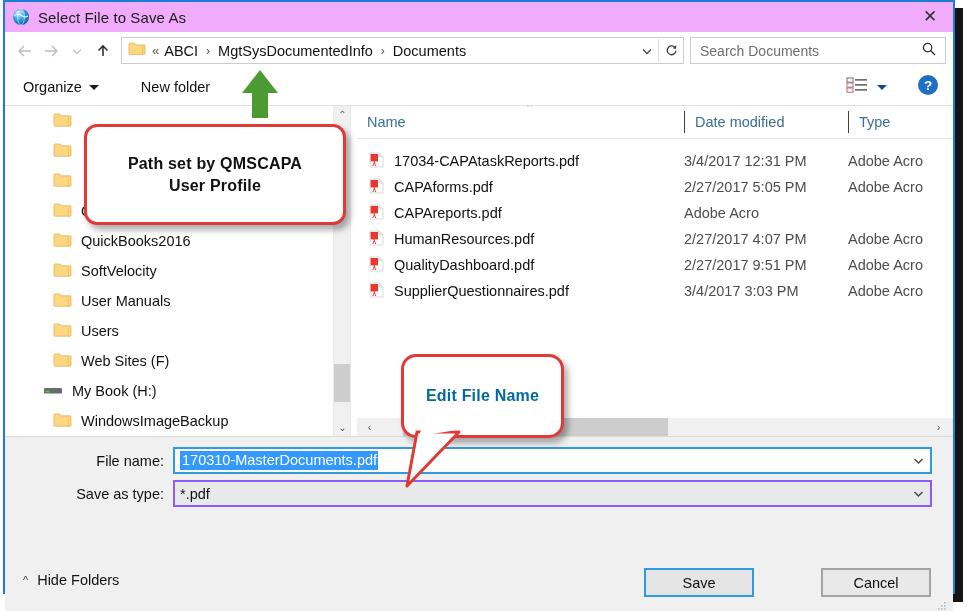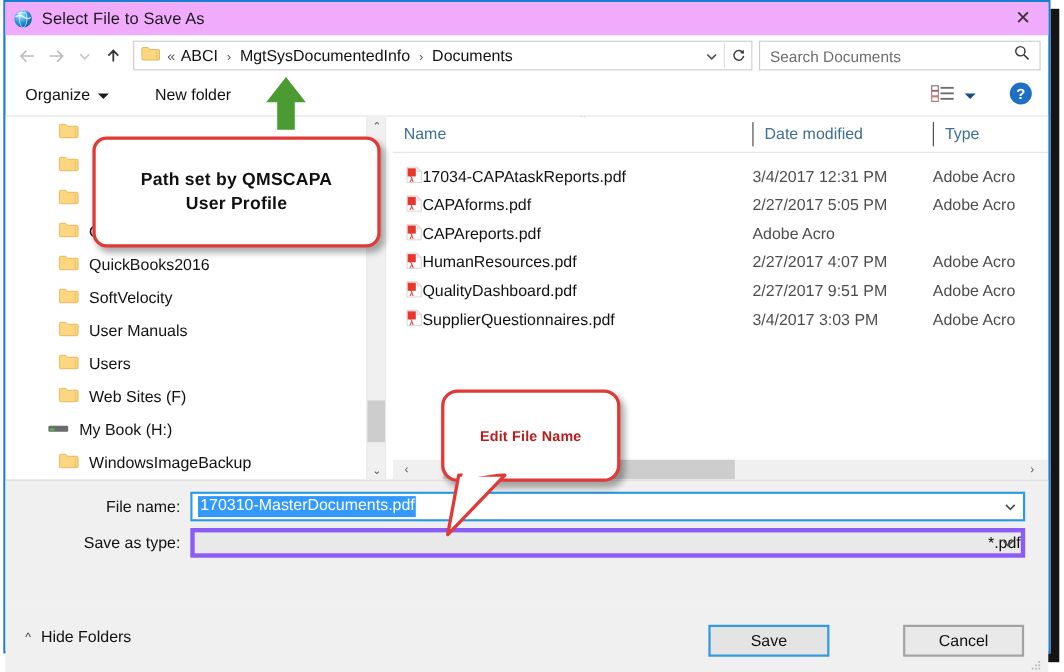--- a/index.html
+++ b/index.html
@@ -262,21 +262,21 @@
     display: flex;
     align-items: center;
     font-size: 14.5px;
   }
   .fr-name {
     width: 327px; flex: 0 0 auto;
     display: flex; align-items: center;
     color: #111;
     overflow: hidden; white-space: nowrap;
   }
-  .fr-name .fname { }
+  .fr-name .fname { margin-left: 10px; }
   .fr-date {
     width: 164px; flex: 0 0 auto;
     color: #4d4d4d;
     white-space: nowrap;
   }
   .fr-type {
     width: 140px; flex: 0 0 auto;
     color: #4d4d4d;
     white-space: nowrap; overflow: hidden;
   }
@@ -329,21 +329,21 @@
   .combo {
     flex: 1 1 auto;
     margin-right: 21px;
     height: 27px;
     box-sizing: border-box;
     display: flex;
     align-items: center;
     position: relative;
   }
   #fn-combo { border: 2px solid #2f9bdf; background: #ffffff; }
-  #st-combo { border: 4px solid #8b5cf6; background: #e9e9e9; justify-content: flex-end; }
+  #st-combo { border: 2px solid #8b5cf6; background: #e9e9e9; }
   .combo-text {
     margin-left: 5px;
     font-size: 14.5px;
     color: #111;
   }
   #fn-text {
     background: #3399ff;
     color: #ffffff;
     padding: 1px 1px 2px 2px;
   }
@@ -430,23 +430,23 @@
     background: #ffffff;
     border: 3px solid #e03a36;
     border-radius: 15px;
     display: flex;
     align-items: center;
     justify-content: center;
     box-shadow: 4px 5px 6px rgba(0,0,0,0.32);
     box-sizing: border-box;
   }
   #callout-edit .cline {
-    font-size: 13px;
+    font-size: 16px;
     font-weight: bold;
-    color: #b91c1c;
+    color: #0369a1;
     letter-spacing: .2px;
   }
   #callout-tail {
     position: absolute;
     left: 0; top: 76px;
     z-index: 51;
     overflow: visible;
   }
 </style>
 </head>

